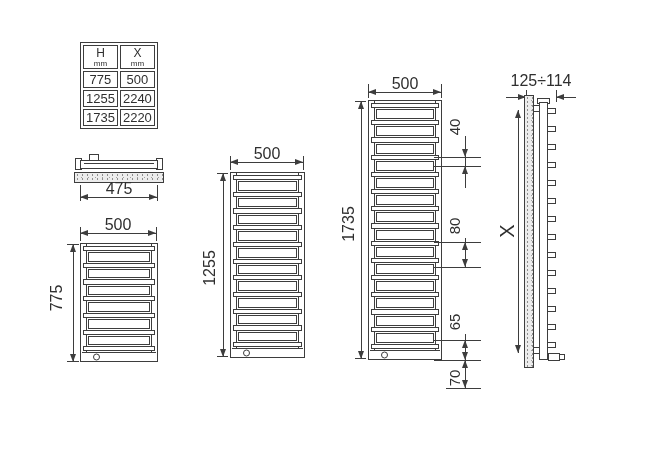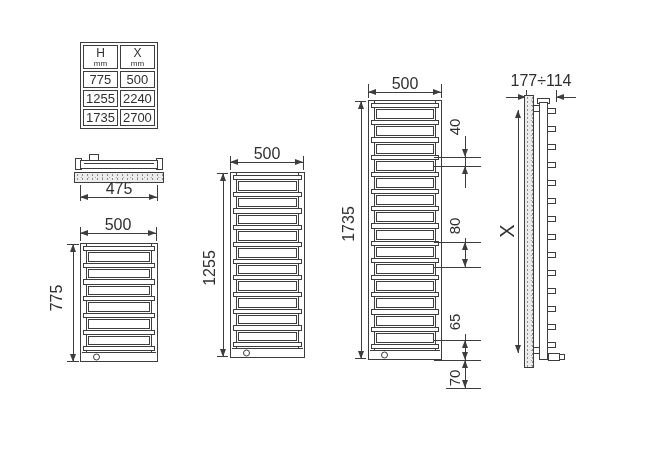--- a/index.html
+++ b/index.html
@@ -80,21 +80,21 @@
           <tr>
             <td>775</td>
             <td>500</td>
           </tr>
           <tr>
             <td>1255</td>
             <td>2240</td>
           </tr>
           <tr>
             <td>1735</td>
-            <td>2700</td>
+            <td>2220</td>
           </tr>
         </tbody>
       </table>
   </div>
 
   <div class="box" style="left:75px;top:158px;width:7px;height:12px;"></div>
   <div class="box" style="left:156px;top:158px;width:7px;height:12px;"></div>
   <div class="box" style="left:80px;top:160px;width:78px;height:9px;"></div>
   <div class="line-h" style="left:84px;top:163px;width:70px;"></div>
   <div class="box" style="left:89px;top:154px;width:10px;height:7px;"></div>
@@ -249,21 +249,21 @@
   <div class="arr up" style="left:462px;top:340px;"></div>
   <div class="arr down" style="left:462px;top:352px;"></div>
   <div class="dim-text small rot" style="left:443px;top:312px;width:22px;height:20px;">65</div>
 
   <div class="line-h" style="left:446px;top:388px;width:35px;"></div>
   <div class="line-v" style="left:465px;top:360px;height:28px;"></div>
   <div class="arr up" style="left:462px;top:360px;"></div>
   <div class="arr down" style="left:462px;top:380px;"></div>
   <div class="dim-text small rot" style="left:443px;top:368px;width:22px;height:20px;">70</div>
 
-  <div class="dim-text" style="left:509px;top:74px;width:64px;height:14px;">177÷114</div>
+  <div class="dim-text" style="left:509px;top:74px;width:64px;height:14px;">125÷114</div>
   <div class="line-v" style="left:526px;top:90px;height:12px;"></div>
   <div class="line-v" style="left:556px;top:90px;height:12px;"></div>
   <div class="line-h" style="left:506px;top:97px;width:20px;"></div>
   <div class="line-h" style="left:556px;top:97px;width:20px;"></div>
   <div class="arr right" style="left:518px;top:94px;"></div>
   <div class="arr left" style="left:556px;top:94px;"></div>
 
   <div class="box stipple" style="left:524px;top:95px;width:10px;height:273px;"></div>
 
   <div class="line-v" style="left:518px;top:110px;height:243px;"></div>

